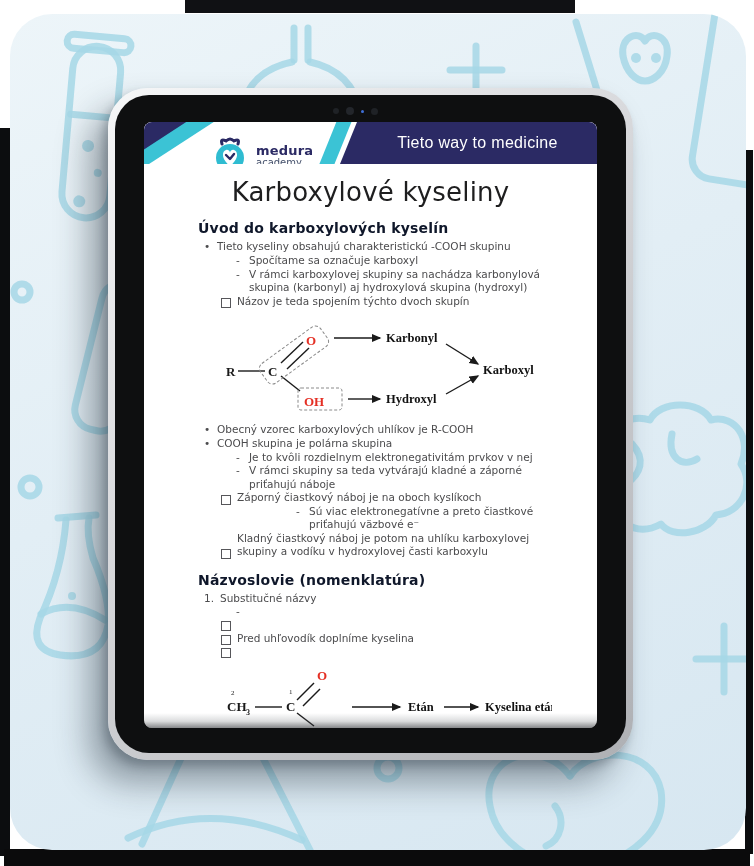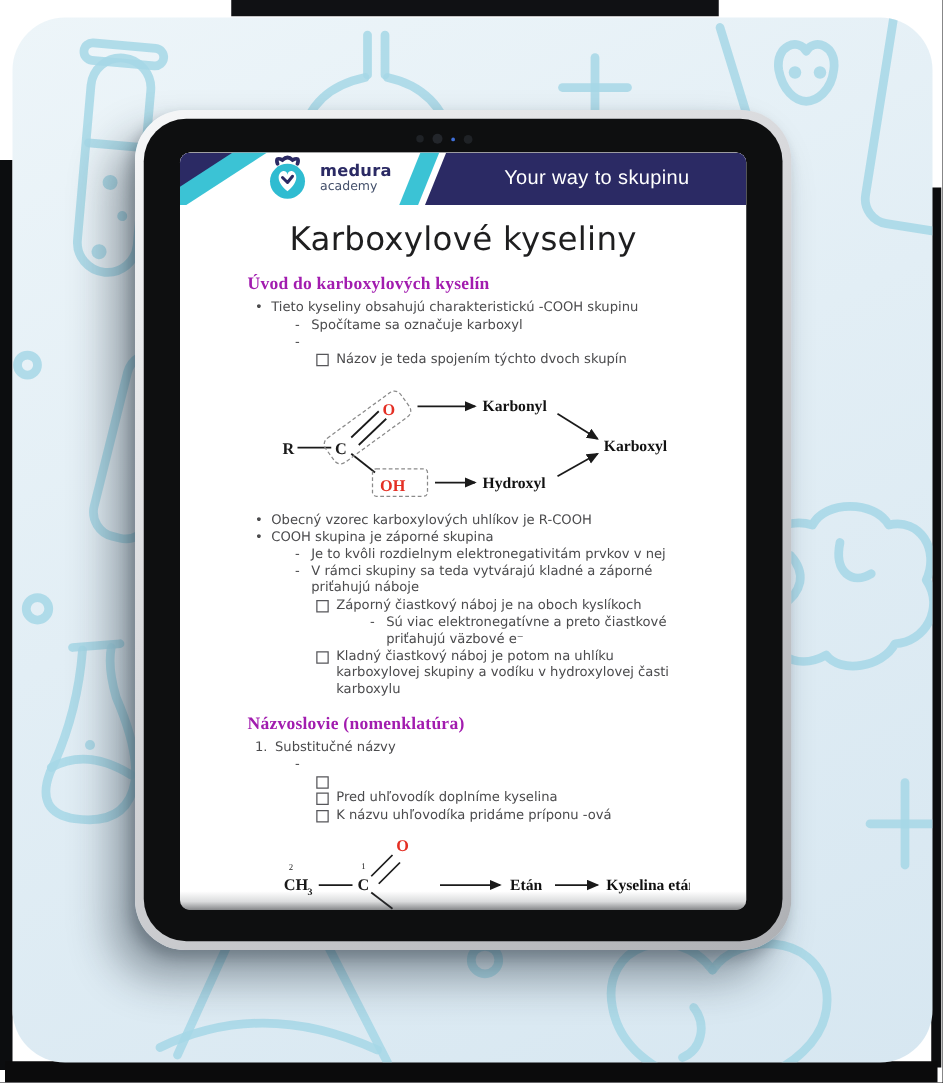--- a/index.html
+++ b/index.html
@@ -37,36 +37,36 @@
   .doc{position:relative;width:100%;height:100%;color:#4b4b4d;}
 
   
   .banner{height:42px;position:relative;background:#ffffff;overflow:hidden;}
   .b-navy-corner{position:absolute;left:0;top:0;width:62px;height:40px;background:#2b2a64;
                  clip-path:polygon(0 0,100% 0,0 100%);}
   .b-stripe1{position:absolute;left:-27px;top:10px;width:112px;height:15px;background:#3bc3d5;transform:rotate(-33deg);}
   .b-navy-right{position:absolute;top:0;bottom:0;left:196px;right:0;background:#2b2a64;
                 clip-path:polygon(17px 0,100% 0,100% 100%,0 100%);}
   .b-stripe2{position:absolute;left:184px;top:-9px;width:14px;height:62px;background:#3bc3d5;transform:rotate(22deg);}
-  .logo{position:absolute;left:66px;top:1px;display:flex;align-items:center;gap:6px;}
+  .logo{position:absolute;left:66px;top:14px;display:flex;align-items:center;gap:6px;}
   .logo-text .l1{font-weight:bold;font-size:13px;color:#2b2a64;letter-spacing:.2px;line-height:13px;}
   .logo-text .l2{font-size:10px;color:#44506b;line-height:11px;}
   .tagline{position:absolute;left:214px;right:0;top:0;bottom:0;display:flex;align-items:center;justify-content:center;
            color:#ffffff;font-size:16px;font-family:"Liberation Sans",sans-serif;font-weight:500;letter-spacing:.3px;}
 
   
   .title{text-align:center;font-size:26px;font-weight:500;color:#1e1e1f;margin:13px 0 2px 0;letter-spacing:.2px;}
-  h2{font-size:14px;font-weight:bold;color:#a21caf;margin:13px 0 4px 54px;letter-spacing:.2px;font-family:Liberation Serif, serif;}
+  h2{font-size:14px;font-weight:bold;color:#0f172a;margin:13px 0 4px 54px;letter-spacing:.2px;}
   .li{display:flex;font-size:10.5px;line-height:13.2px;margin:.6px 38px .6px 0;}
   .mk{flex:none;width:13px;text-align:left;color:#4b4b4d;}
   .mknum{flex:none;width:16px;color:#4b4b4d;}
   .cbox{flex:none;width:8px;height:8px;border:1.2px solid #56565a;margin:2px 6px 0 0;}
   .lvl1{padding-left:60px;}
   .lvl2{padding-left:92px;}
-  .lvl3{padding-left:109px;}
+  .lvl3{padding-left:77px;align-items:flex-end;}
   .lvl4{padding-left:152px;}
   .diagram{margin:6px 0 6px 78px;}
   .chem-serif{font-family:"Liberation Serif",serif;}
   .page-shadow{position:absolute;left:0;right:0;bottom:0;height:15px;
      background:linear-gradient(to bottom,rgba(0,0,0,0) 0%,rgba(90,95,100,.22) 55%,rgba(35,38,42,.55) 100%);}
 </style>
 </head>
 <body>
 
 <div class="edge-top"></div>
@@ -169,39 +169,40 @@
               <path d="M12,8 Q10,2 16,5 Q20,1 24,5 Q30,2 28,8" fill="none" stroke="#2b2a64" stroke-width="3" stroke-linecap="round"></path>
               <circle cx="20" cy="22" r="14" fill="#2fbcd1"></circle>
               <path d="M20,30 C12,24 11,16 16,14 C19,13 20,16 20,17 C20,16 21,13 24,14 C29,16 28,24 20,30 Z" fill="#ffffff"></path>
               <path d="M16,19 L20,23 L24,18" fill="none" stroke="#2b2a64" stroke-width="2.4" stroke-linecap="round" stroke-linejoin="round"></path>
             </svg>
             <div class="logo-text">
               <div class="l1">medura</div>
               <div class="l2">academy</div>
             </div>
           </div>
-          <div class="tagline">Your way to skupinu</div>
+          <div class="tagline">Tieto way to medicine</div>
         </div>
 
         
         <div class="title">Karboxylové kyseliny</div>
 
         
         <h2>Úvod do karboxylových kyselín</h2>
 
         <div class="li lvl1">
           <span class="mk">•</span>
           <span>Tieto kyseliny obsahujú charakteristickú -COOH skupinu</span>
         </div>
         <div class="li lvl2">
           <span class="mk">-</span>
           <span>Spočítame sa označuje karboxyl</span>
         </div>
         <div class="li lvl2">
           <span class="mk">-</span>
+          <span>V rámci karboxylovej skupiny sa nachádza karbonylová skupina (karbonyl) aj hydroxylová skupina (hydroxyl)</span>
         </div>
         <div class="li lvl3">
           <span class="cbox"></span>
           <span>Názov je teda spojením týchto dvoch skupín</span>
         </div>
 
         
         <svg class="diagram" width="320" height="98" viewBox="0 0 320 98">
           <defs>
             <marker id="ah" markerWidth="8" markerHeight="8" refX="6" refY="3" orient="auto">
@@ -235,21 +236,21 @@
           </g>
         </svg>
 
         
         <div class="li lvl1">
           <span class="mk">•</span>
           <span>Obecný vzorec karboxylových uhlíkov je R-COOH</span>
         </div>
         <div class="li lvl1">
           <span class="mk">•</span>
-          <span>COOH skupina je záporné skupina</span>
+          <span>COOH skupina je polárna skupina</span>
         </div>
         <div class="li lvl2">
           <span class="mk">-</span>
           <span>Je to kvôli rozdielnym elektronegativitám prvkov v nej</span>
         </div>
         <div class="li lvl2">
           <span class="mk">-</span>
           <span>V rámci skupiny sa teda vytvárajú kladné a záporné priťahujú náboje</span>
         </div>
         <div class="li lvl3">
@@ -277,21 +278,20 @@
         </div>
         <div class="li lvl3">
           <span class="cbox"></span>
         </div>
         <div class="li lvl3">
           <span class="cbox"></span>
           <span>Pred uhľovodík doplníme kyselina</span>
         </div>
         <div class="li lvl3">
           <span class="cbox"></span>
-          <span>K názvu uhľovodíka pridáme príponu -ová</span>
         </div>
 
         
         <svg class="diagram" width="330" height="76" viewBox="0 0 330 76">
           <g class="chem-serif" fill="#1a1a1a">
             <text x="5" y="47" font-size="13" font-weight="bold">CH</text>
             <text x="24" y="51" font-size="8" font-weight="bold">3</text>
             <text x="9" y="31" font-size="7">2</text>
             <text x="64" y="47" font-size="13" font-weight="bold">C</text>
             <text x="67" y="30" font-size="7">1</text>

